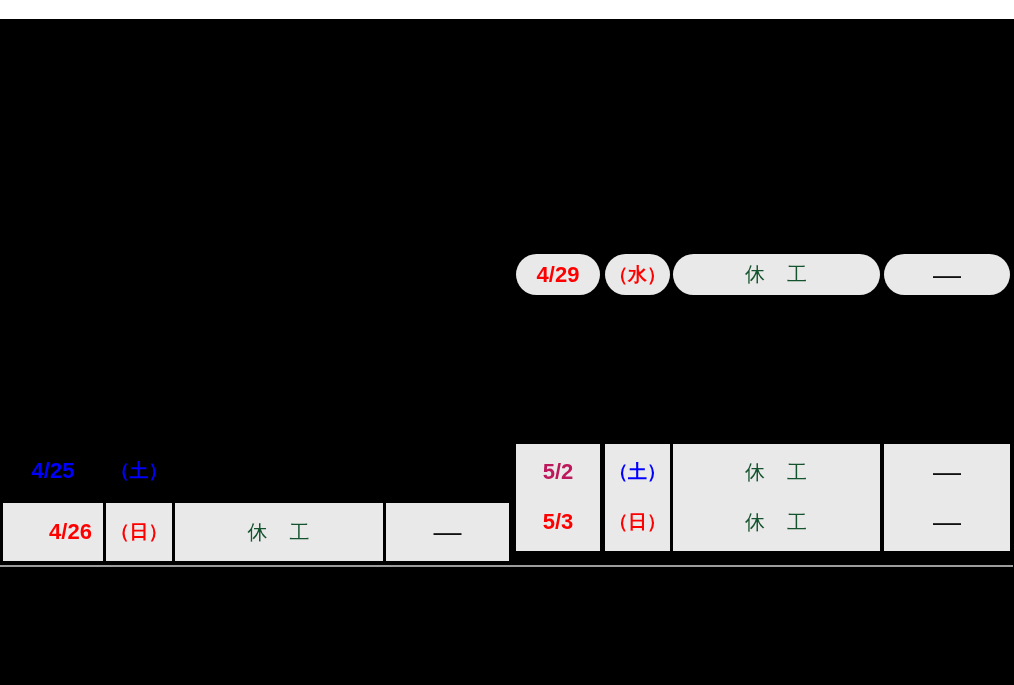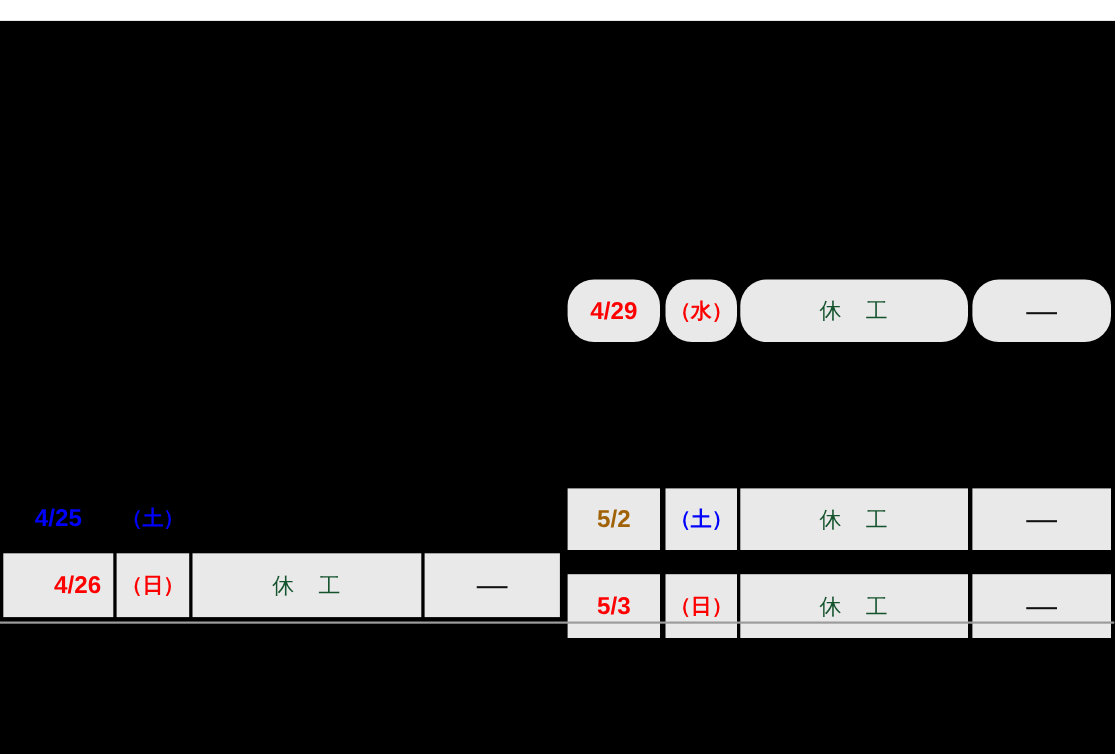--- a/index.html
+++ b/index.html
@@ -66,32 +66,32 @@
 
   
   .right-row { left: 512px; width: 501px; }
   .right-row .c-date   { left: 4px;   width: 84px;  }
   .right-row .c-day    { left: 93px;  width: 65px;  }
   .right-row .c-status { left: 161px; width: 207px; }
   .right-row .c-note   { left: 372px; width: 126px; }
 
   
   #row-4-29 { top: 250px; height: 65px; }
-  #row-4-29 .cell { top: 4px; height: 57px; border-radius: 24px; }
+  #row-4-29 .cell { top: 4px; height: 41px; border-radius: 24px; }
 
   #row-4-25 { top: 441px; height: 59px; }
   #row-4-25 .cell { top: 0; height: 59px; }
 
   #row-5-2 { top: 441px; height: 62px; }
   #row-5-2 .cell { top: 3px; height: 56px; }
 
   #row-4-26 { top: 500px; height: 64px; }
   #row-4-26 .cell { top: 3px; height: 58px; }
 
-  #row-5-3 { top: 522px; height: 44px; }
+  #row-5-3 { top: 493px; height: 44px; }
   #row-5-3 .cell { top: 0; height: 58px; }
 
   .bottom-rule {
     position: absolute;
     left: 0; top: 565px;
     width: 1013px; height: 2px;
     background: #9c9c9c;
   }
 </style>
 </head>
@@ -120,21 +120,21 @@
     <div class="cell c-date">
       <span class="date-text" style="color: rgb(0, 0, 255);">4/25</span>
     </div>
     <div class="cell c-day">
       <span class="day-text" style="color: rgb(0, 0, 255);">（土）</span>
     </div>
   </div>
 
   <div class="row right-row" id="row-5-2">
     <div class="cell c-date">
-      <span class="date-text" style="color: #a16207;">5/2</span>
+      <span class="date-text" style="color: #be185d;">5/2</span>
     </div>
     <div class="cell c-day">
       <span class="day-text" style="color: rgb(0, 0, 255);">（土）</span>
     </div>
     <div class="cell c-status">
       <span class="status-text">休　工</span>
     </div>
     <div class="cell c-note">
       <span class="note-text">―</span>
     </div>

